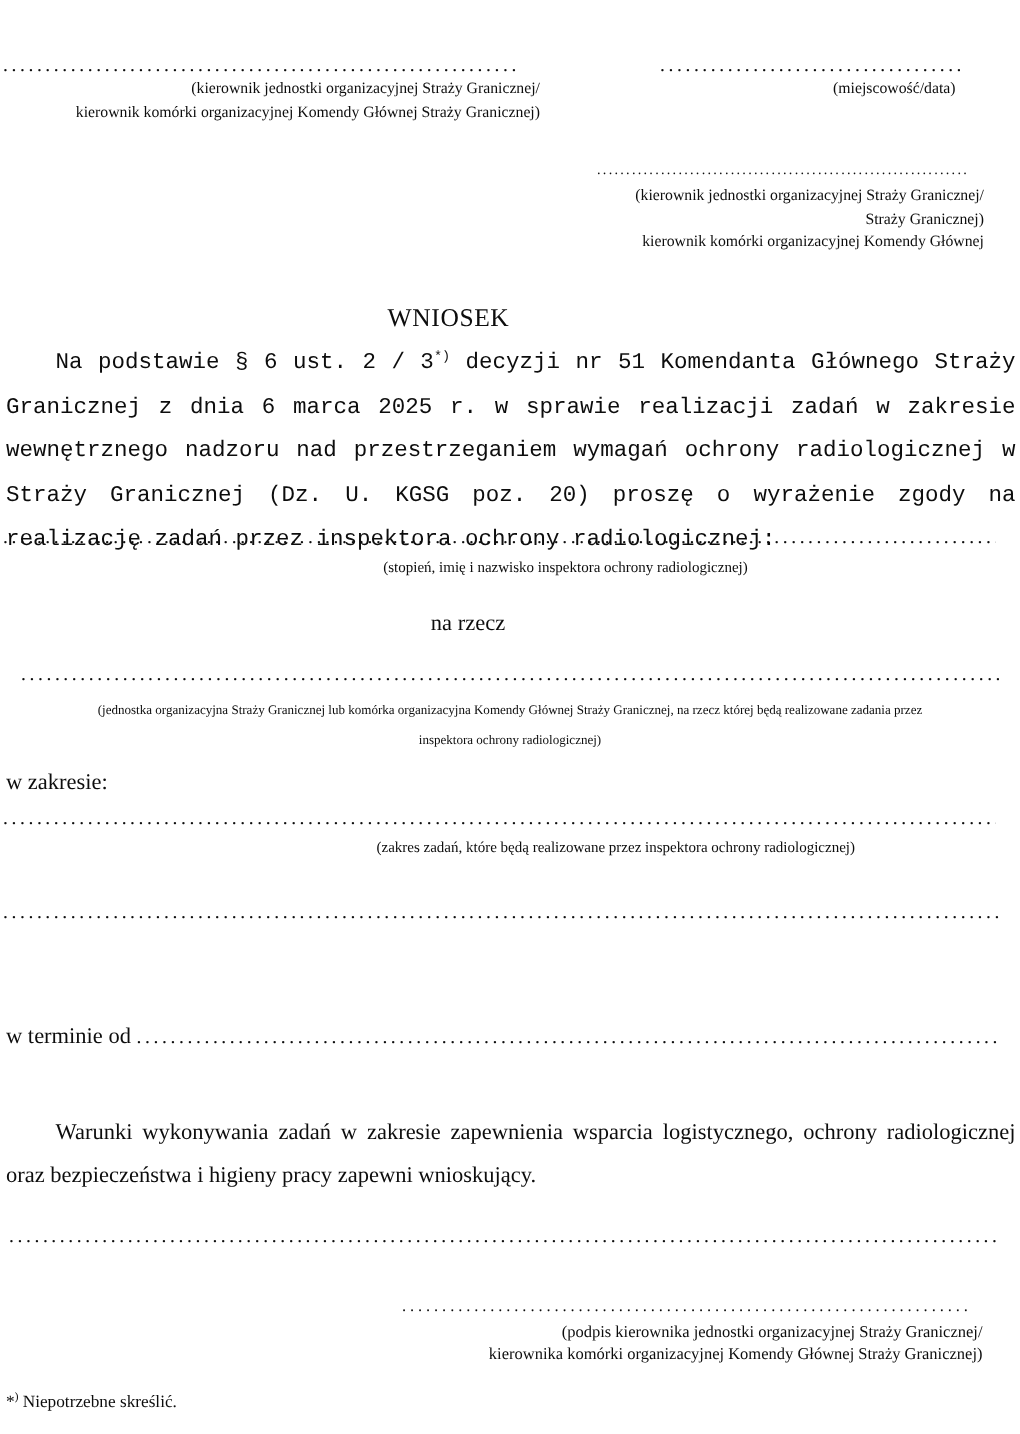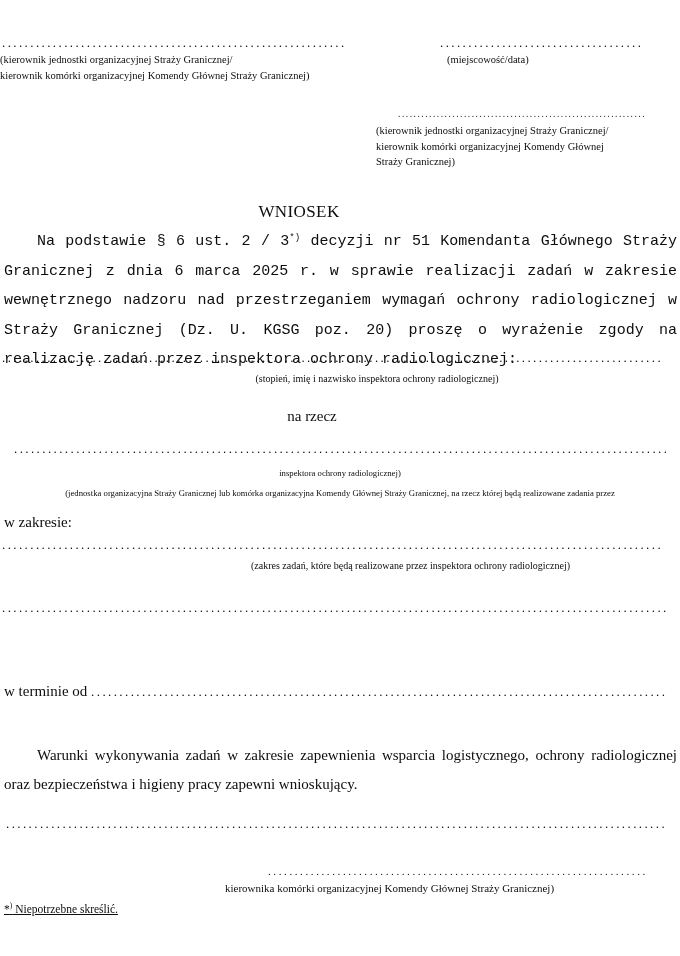--- a/index.html
+++ b/index.html
@@ -28,21 +28,21 @@
     line-height: 11px;
   }
   .dots-dense {
     font-size: 11px;
     letter-spacing: 2.6px;
     line-height: 12px;
   }
   .caption {
     font-size: 10.5px;
     line-height: 15.5px;
-    text-align: left;
+    text-align: right;
   }
   .caption-sm { font-size: 10px; line-height: 14px; text-align: center; }
   .caption-xs { font-size: 8.7px; line-height: 20px; text-align: center; }
   .para {
     margin: 0;
     font-size: 15px;
     line-height: 29.5px;
     text-align: justify;
     text-indent: 33px;
   }
@@ -64,61 +64,62 @@
 
 <div class="page">
 
   <div class="abs dots" style="left:2px; top:36px; width:344px;">......................................................................................................................................................</div>
   <div class="abs caption" style="left:0px; top:52px; width:360px;">
     <div>(kierownik jednostki organizacyjnej Straży Granicznej/</div>
     <div>kierownik komórki organizacyjnej Komendy Głównej Straży Granicznej)</div>
   </div>
 
   <div class="abs dots" style="left:440px; top:36px; width:200px;">......................................................................................................................................................</div>
-  <div class="abs caption" style="left:447px; top:52px; width:190px; text-align:left;">(miejscowość/data)</div>
+  <div class="abs caption" style="left:447px; top:52px; width:190px; text-align:right;">(miejscowość/data)</div>
 
   <div class="abs dots dots-fine" style="left:398px; top:109px; width:246px;">......................................................................................................................................................</div>
   <div class="abs caption" style="left:376px; top:123px; width:280px;">
     <div>(kierownik jednostki organizacyjnej Straży Granicznej/</div>
+    <div>Straży Granicznej)</div>
     <div>kierownik komórki organizacyjnej Komendy Głównej</div>
-    <div>Straży Granicznej)</div>
   </div>
 
   <div class="abs title" style="left:0px; top:202px; width:572px;padding-left:26px;">WNIOSEK</div>
 
   <p class="abs para" style="left:4px; top:227px; width:673px;font-family:Liberation Mono, monospace;">
     <span>Na podstawie § 6 ust. 2 / 3</span><sup class="note">*)</sup><span> decyzji nr 51 Komendanta Głównego Straży Granicznej z dnia 6 marca 2025 r. w sprawie realizacji zadań w zakresie wewnętrznego nadzoru nad przestrzeganiem wymagań ochrony radiologicznej w Straży Granicznej (Dz. U. KGSG poz. 20) proszę o wyrażenie zgody na realizację zadań przez inspektora ochrony radiologicznej:</span>
   </p>
 
   <div class="abs dots" style="left:2px; top:351px; width:662px;">......................................................................................................................................................</div>
   <div class="abs caption-sm" style="left:74px; top:372px; width:606px;">(stopień, imię i nazwisko inspektora ochrony radiologicznej)</div>
 
   <div class="abs label" style="left:0px; top:406px; width:624px; text-align:center;">na rzecz</div>
 
   <div class="abs dots" style="left:14px; top:442px; width:652px;">......................................................................................................................................................</div>
   <div class="abs caption-xs" style="left:0px; top:463px; width:680px;">
+    <div>(jednostka organizacyjna Straży Granicznej lub komórka organizacyjna Komendy Głównej Straży Granicznej, na rzecz której będą realizowane zadania przez</div>
     <div>inspektora ochrony radiologicznej)</div>
-    <div>(jednostka organizacyjna Straży Granicznej lub komórka organizacyjna Komendy Głównej Straży Granicznej, na rzecz której będą realizowane zadania przez</div>
   </div>
 
   <div class="abs label" style="left:4px; top:512px;">w zakresie:</div>
   <div class="abs dots" style="left:2px; top:538px; width:662px;">......................................................................................................................................................</div>
   <div class="abs caption-sm" style="left:0px; top:559px; width:570px;text-align:right;">(zakres zadań, które będą realizowane przez inspektora ochrony radiologicznej)</div>
   <div class="abs dots" style="left:2px; top:601px; width:664px;">......................................................................................................................................................</div>
 
   <div class="abs term-row" style="left:4px; top:681px; width:662px;">
     <span class="label">w terminie od </span><span class="dots-inline">......................................................................................................................................................</span>
   </div>
 
   <p class="abs para" style="left:4px; top:741px; width:673px; line-height:29px;">Warunki wykonywania zadań w zakresie zapewnienia wsparcia logistycznego, ochrony radiologicznej oraz bezpieczeństwa i higieny pracy zapewni wnioskujący.</p>
 
   <div class="abs dots" style="left:6px; top:817px; width:658px;">......................................................................................................................................................</div>
 
   <div class="abs dots dots-dense" style="left:268px; top:865px; width:380px;">......................................................................................................................................................</div>
   <div class="abs caption" style="left:225px; top:881px; width:430px; line-height:15px; font-size:11px;">
+    <div>(podpis kierownika jednostki organizacyjnej Straży Granicznej/</div>
     <div>kierownika komórki organizacyjnej Komendy Głównej Straży Granicznej)</div>
   </div>
 
-  <div class="abs" style="left:4px; top:902px; font-size:11.5px; line-height:15px;text-decoration:underline;">
+  <div class="abs" style="left:4px; top:928px; font-size:11.5px; line-height:15px;">
     <span>*</span><sup class="note" style="font-size:7.5px;">)</sup><span> Niepotrzebne skreślić.</span>
   </div>
 
 </div>
 
 </body></html>

